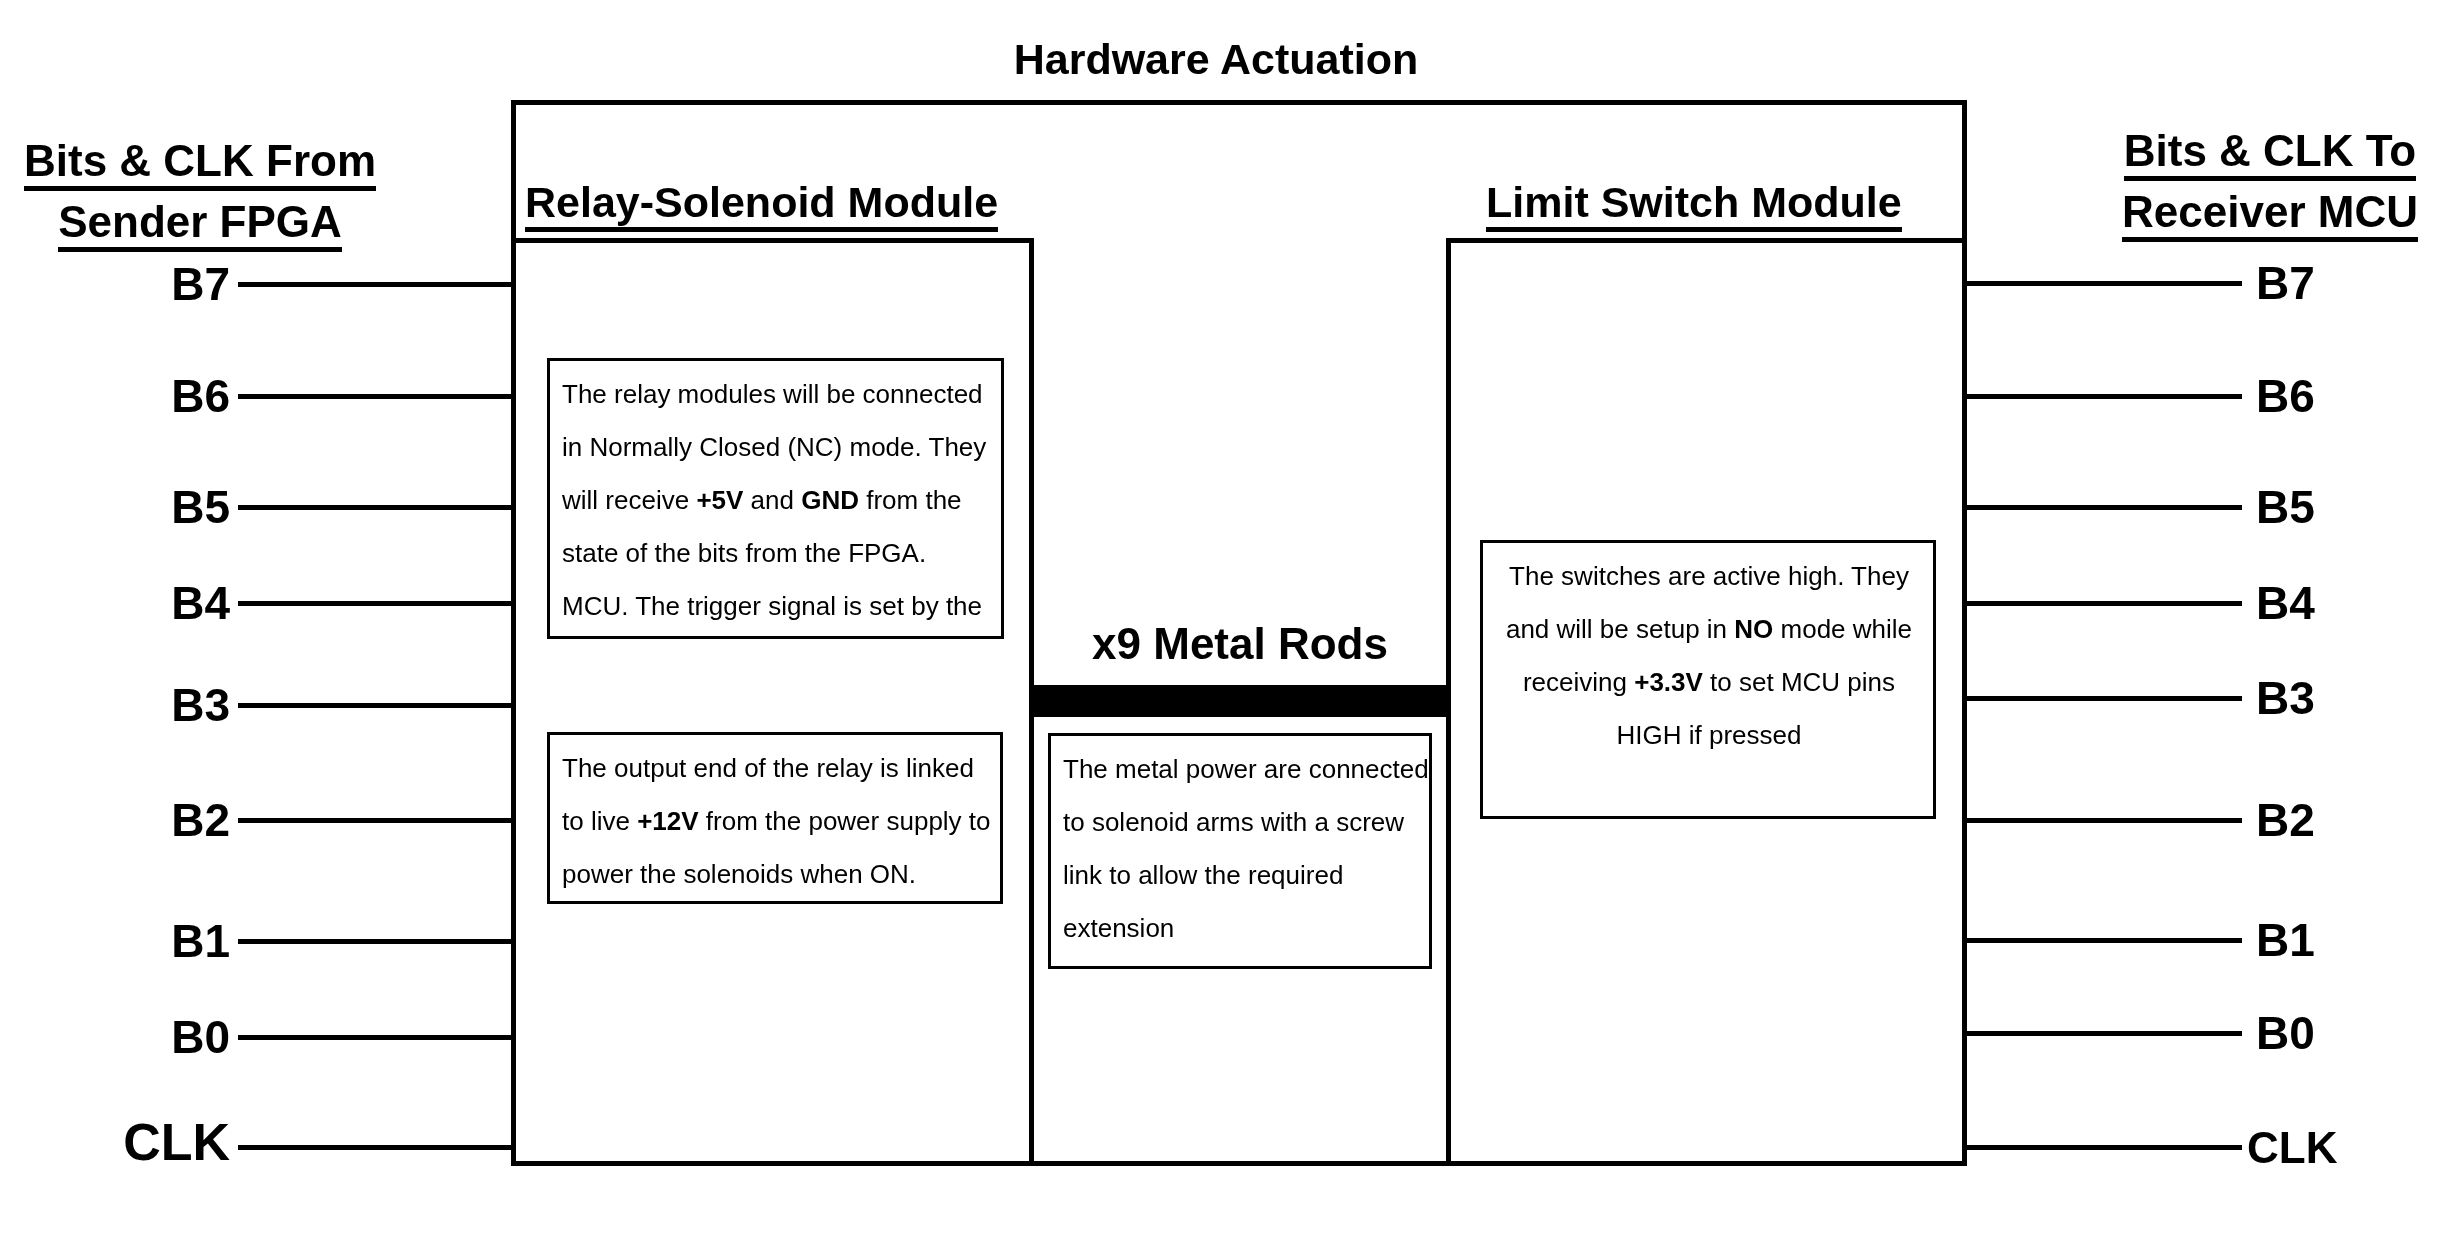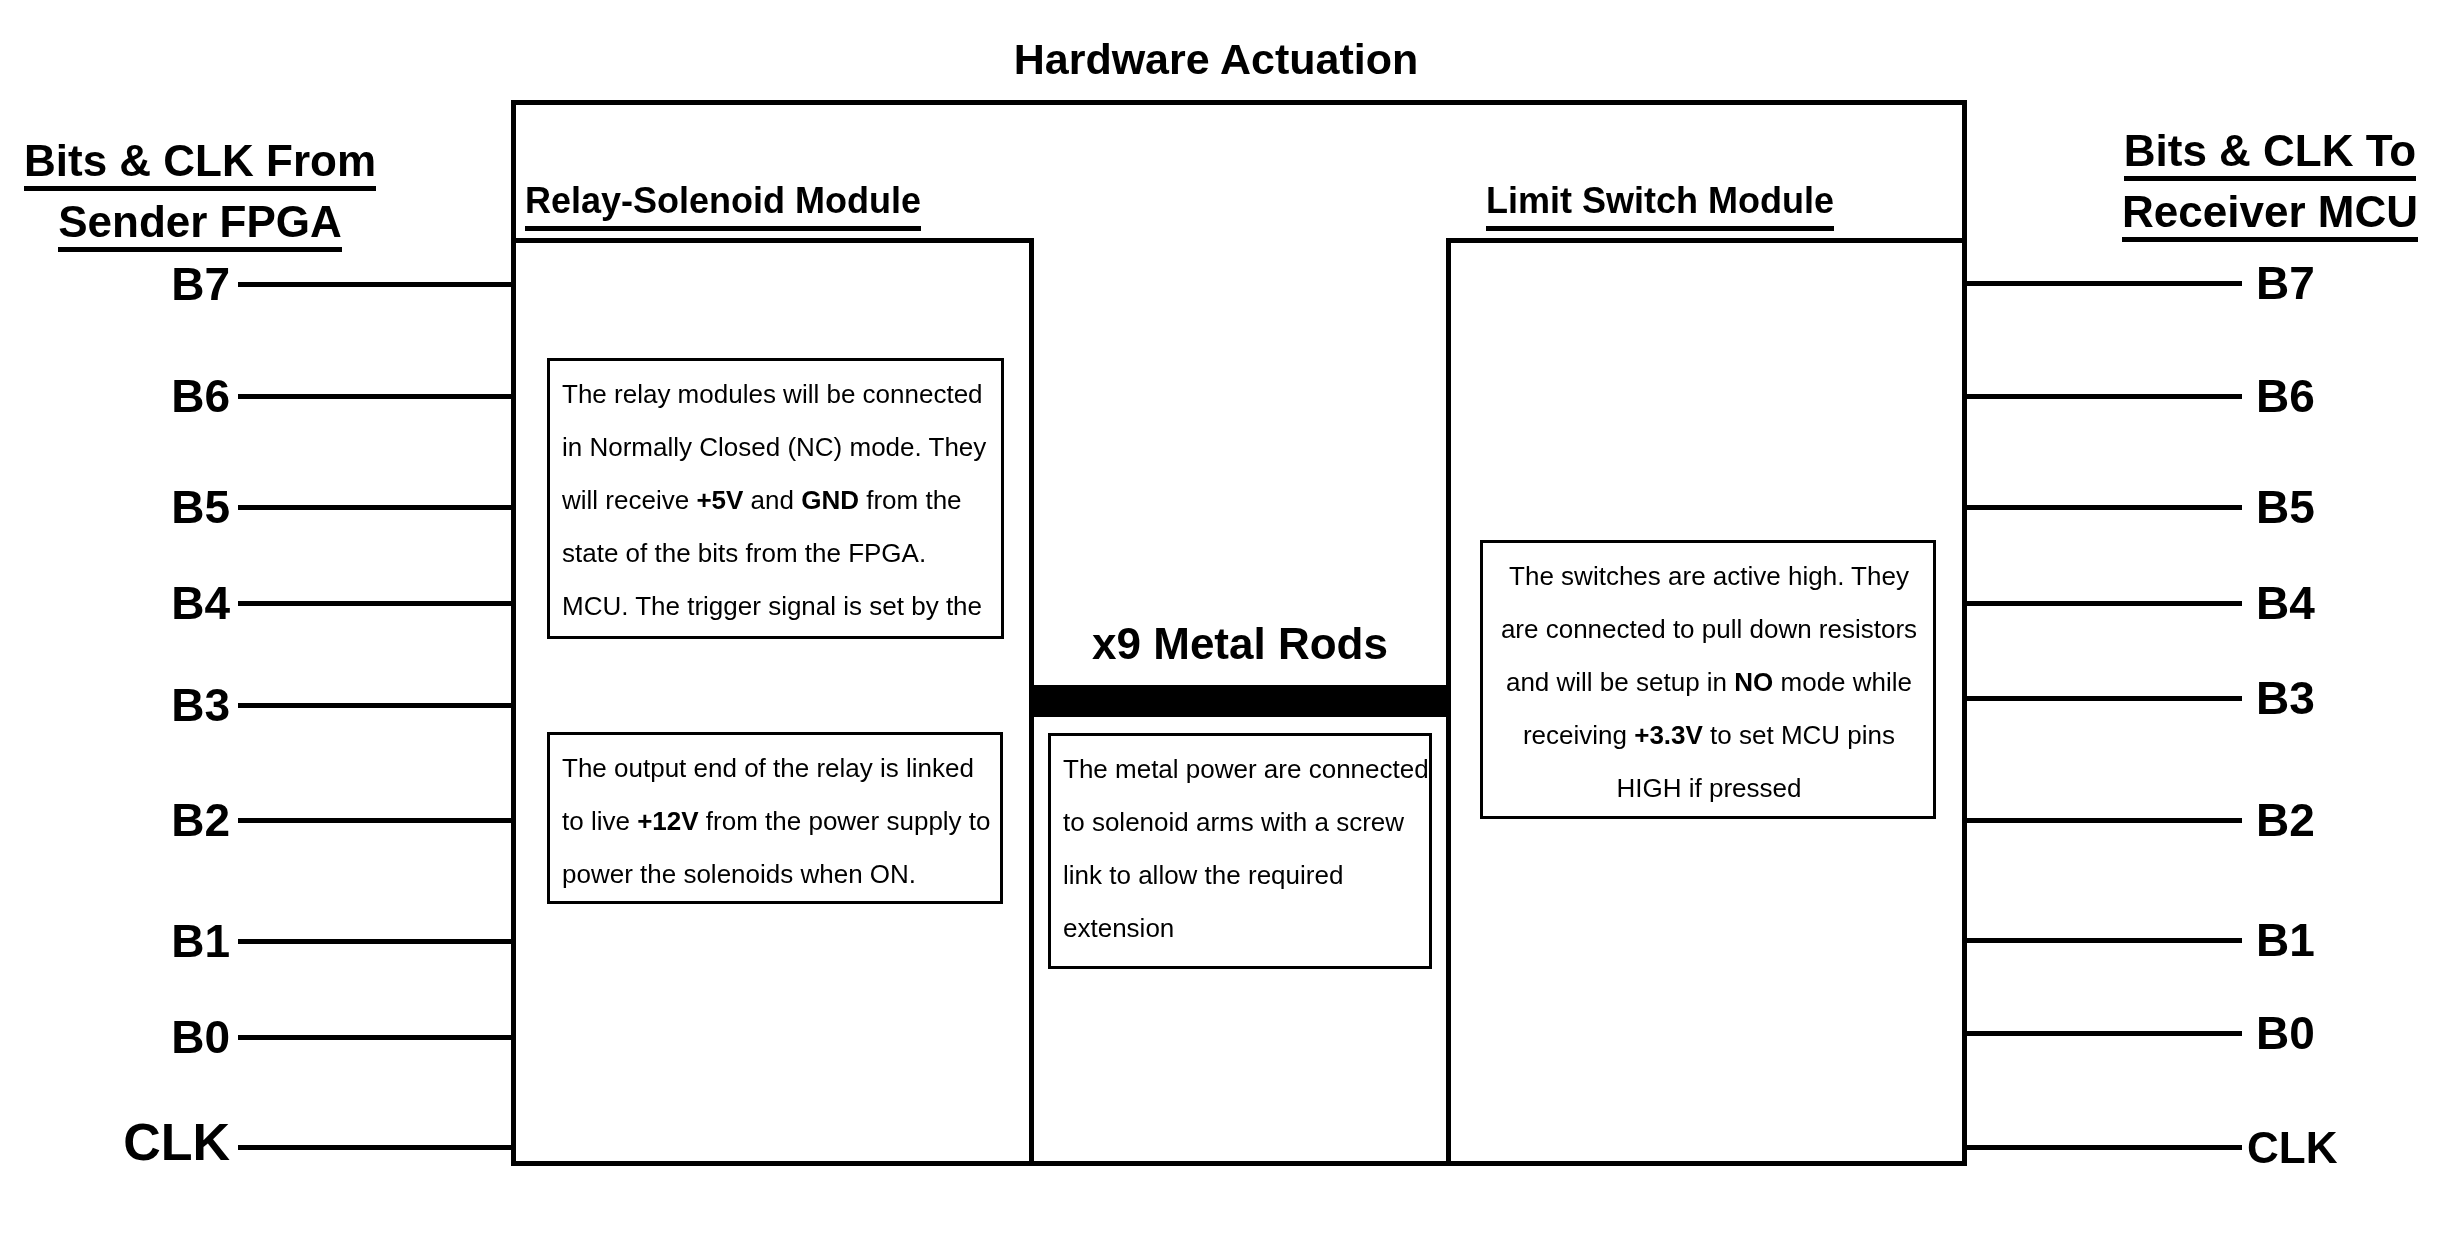--- a/index.html
+++ b/index.html
@@ -28,21 +28,21 @@
   
   .box   { position:absolute; border:5px solid #000; box-sizing:border-box; background:transparent; }
   .notebox {
     position:absolute; border:3px solid #000; box-sizing:border-box;
     padding:7px 10px 0 12px; font-size:26px; background:#ffffff;
   }
   .note-line { line-height:53px; white-space:nowrap; }
   .note-line .b { font-weight:bold; }
 
   
-  .mod-heading { position:absolute; font-weight:bold; font-size:36px; }
+  .mod-heading { position:absolute; font-weight:bold; font-size:43px; }
   .mod-heading span {
     display:inline-block; padding-bottom:2px; border-bottom:5px solid #000; line-height:46px;
   }
 
   
   .rods-label {
     position:absolute; left:1032px; top:620px; width:416px;
     text-align:center; font-weight:bold; font-size:44px; line-height:48px;
   }
   .rods-bar { position:absolute; left:1032px; top:685px; width:416px; height:32px; background:#000; }
@@ -100,21 +100,20 @@
   <div class="rods-bar"></div>
   <div class="notebox" style="left:1048px; top:733px; width:384px; height:236px;">
     <div class="note-line"><span>The metal power are connected</span></div>
     <div class="note-line"><span>to solenoid arms with a screw</span></div>
     <div class="note-line"><span>link to allow the required</span></div>
     <div class="note-line"><span>extension</span></div>
   </div>
 
   <div class="notebox" style="left:1480px; top:540px; width:456px; height:279px;text-align:center;">
     <div class="note-line"><span>The switches are active high. They</span></div>
-    <div class="note-line"><span>are connected to pull down resistors</span></div>
     <div class="note-line"><span>and will be setup in </span><span class="b">NO</span><span> mode while</span></div>
     <div class="note-line"><span>receiving </span><span class="b">+3.3V</span><span> to set MCU pins</span></div>
     <div class="note-line"><span>HIGH if pressed</span></div>
   </div>
 
   <div class="sig-line left" style="top:282px;"></div>
   <div class="sig-line left" style="top:394px;"></div>
   <div class="sig-line left" style="top:505px;"></div>
   <div class="sig-line left" style="top:601px;"></div>
   <div class="sig-line left" style="top:703px;"></div>

